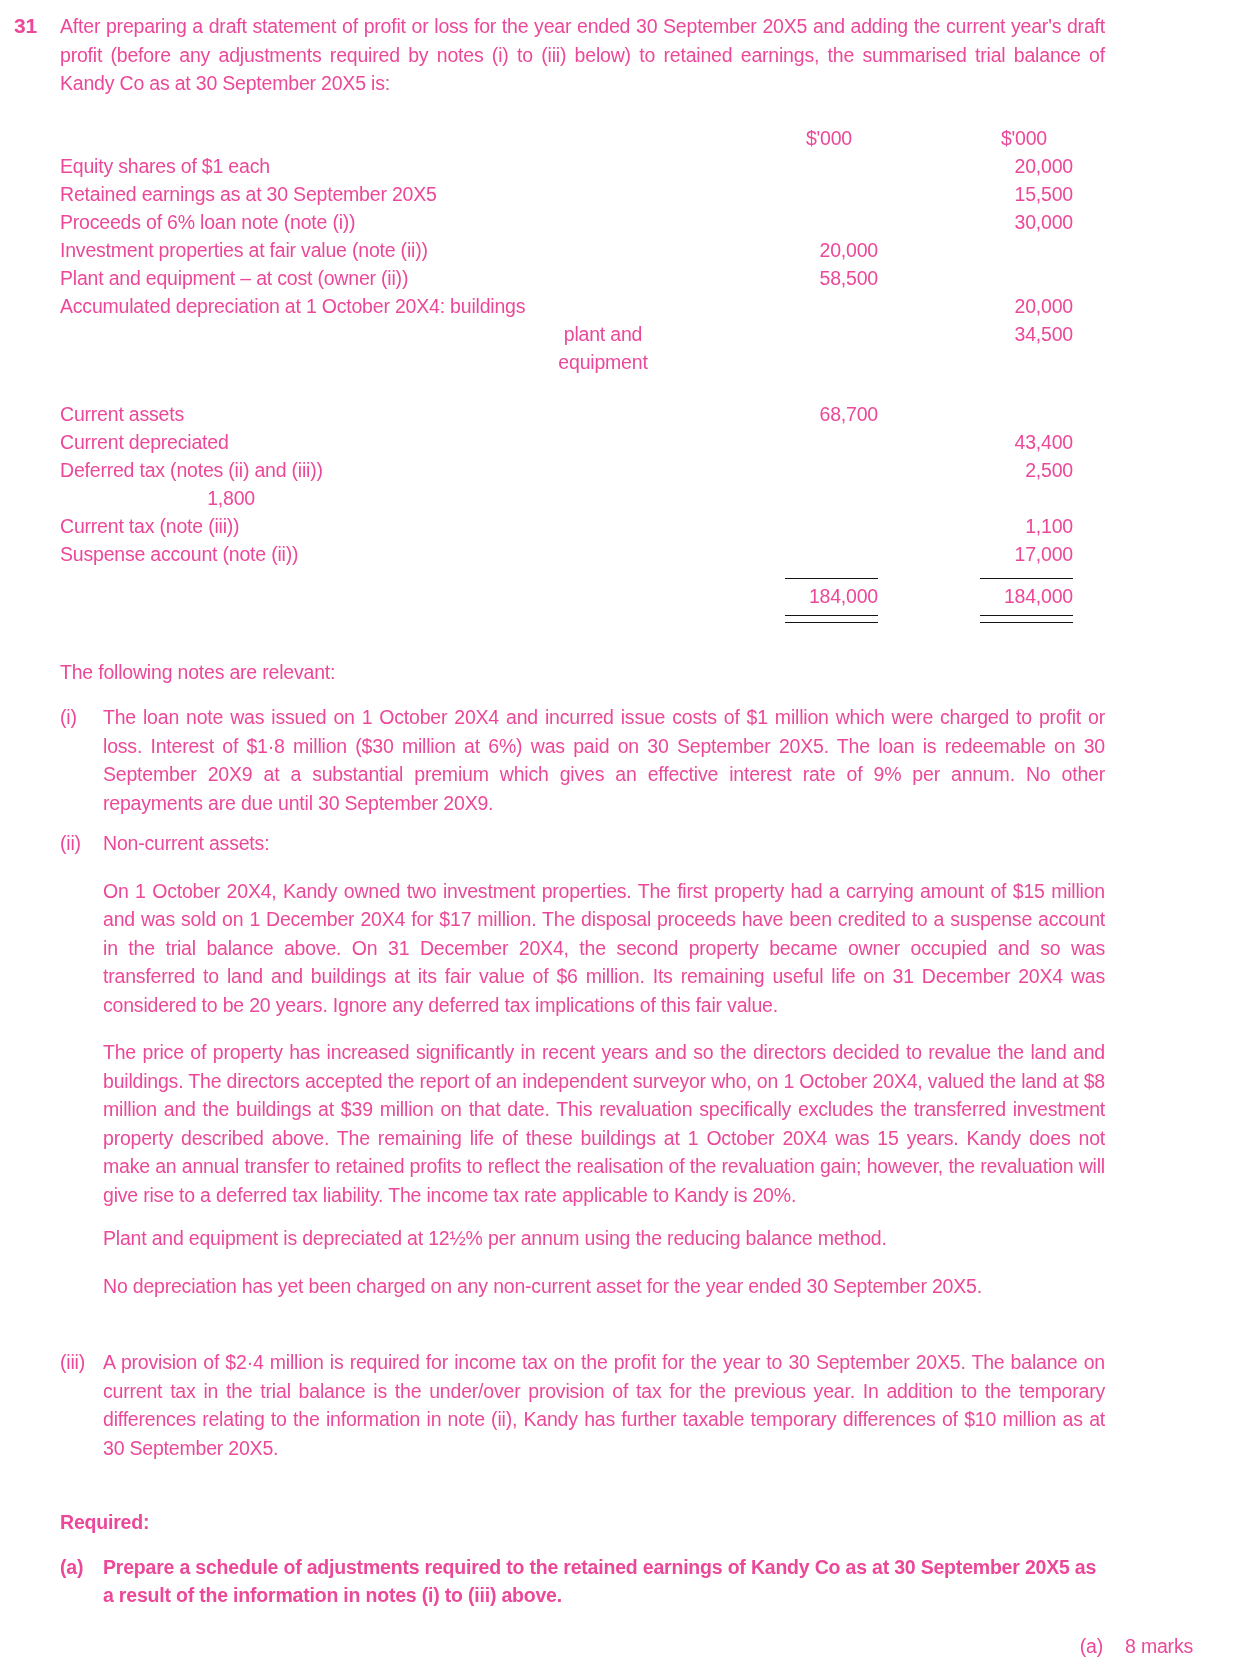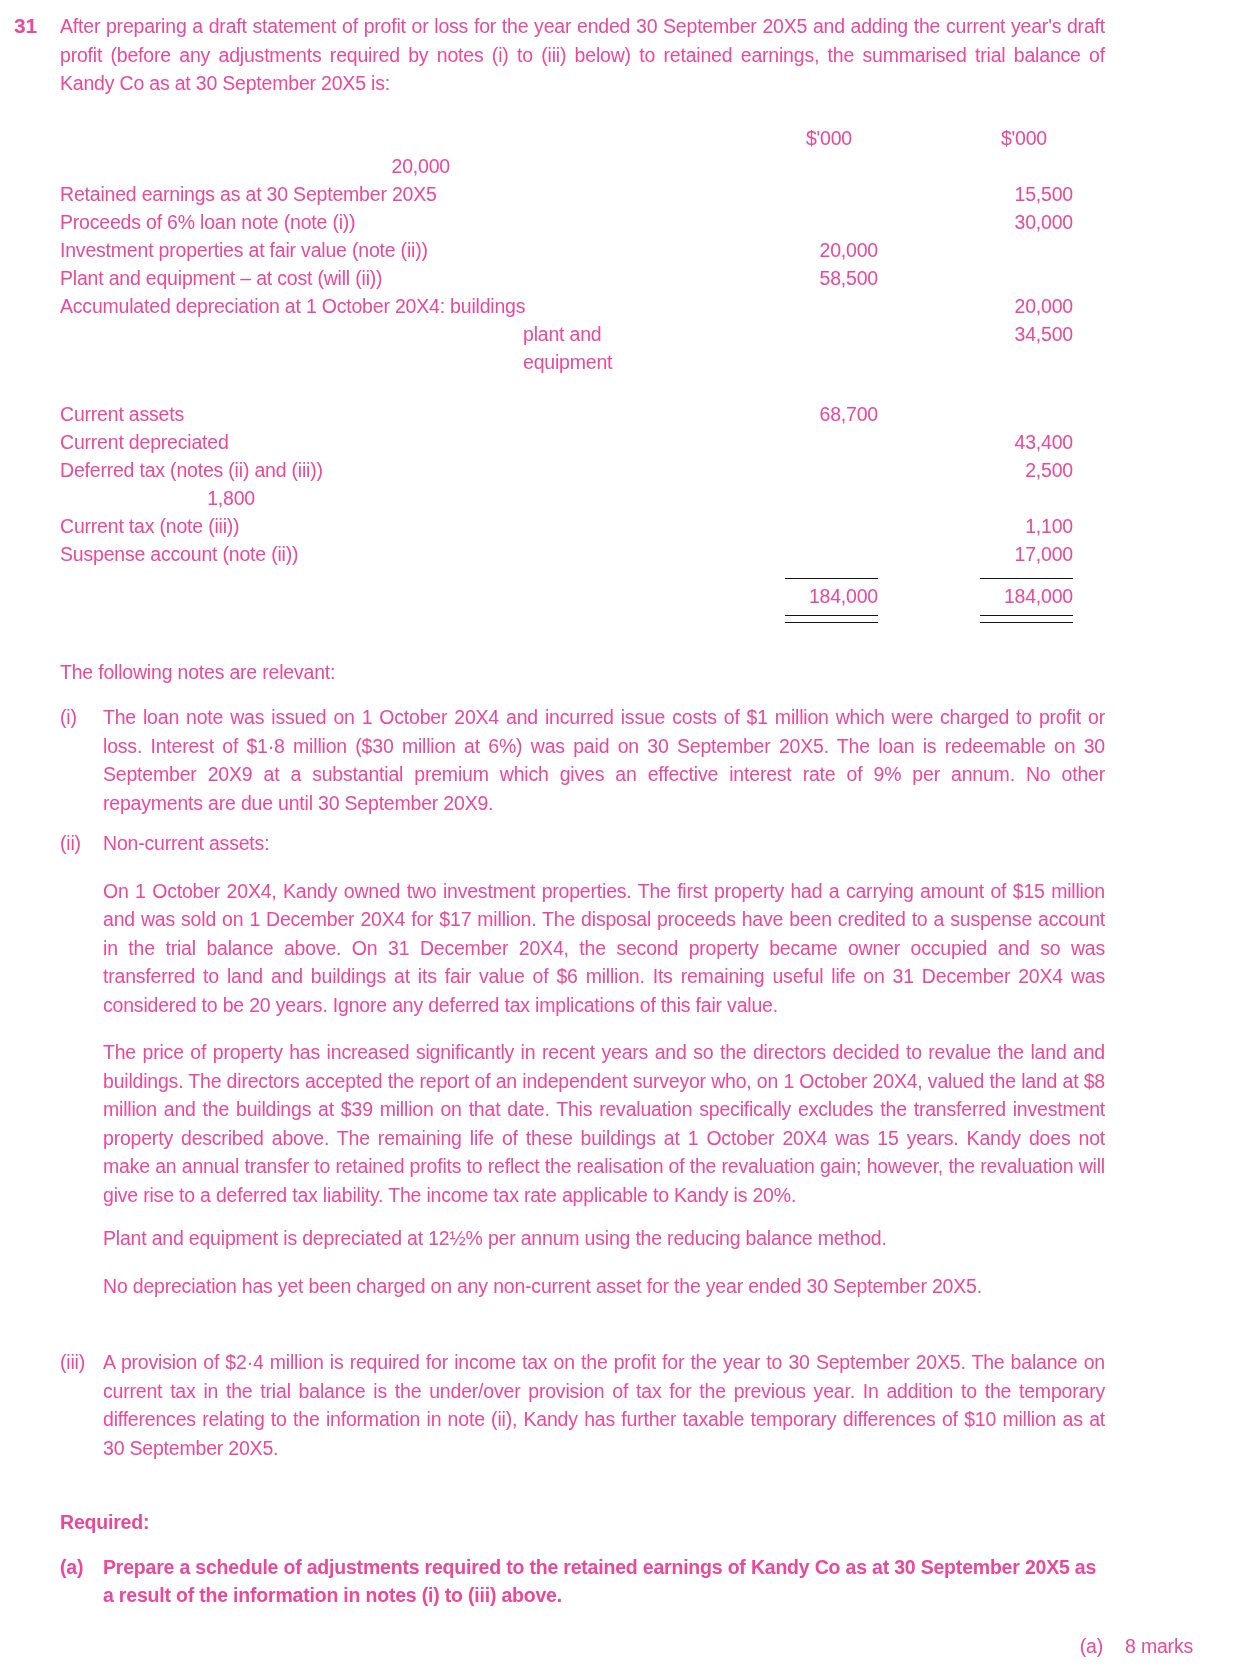--- a/index.html
+++ b/index.html
@@ -20,21 +20,21 @@
     position:absolute; left:14px; top:12px;
     font-weight:bold; font-size:21px;
   }
   .content { width:1045px; }
   .intro { text-align:justify; }
 
   
   .tb { width:1013px; margin-top:26px; }
   .tb-row { display:flex; line-height:28px; }
   .tb-label { flex:1 1 auto; }
-  .tb-label.indent { padding-left:463px; }
+  .tb-label.indent { padding-left:463px;text-align:center; }
   .tb-num { width:195px; flex:0 0 195px; text-align:right; }
   .tb-colhead { padding-right:26px; }
   .tb-row.gap { margin-top:24px; }
   .rule-row { margin-top:10px; height:4px; }
   .rule { width:93px; margin-left:auto; border-top:1.5px solid #141414; height:0; }
   .drule-row { margin-top:5px; height:10px; }
   .drule { width:93px; margin-left:auto; height:8px; border-top:1.5px solid #141414; border-bottom:1.5px solid #141414; }
 
   .notes-intro { margin-top:33px; }
 
@@ -67,40 +67,41 @@
     <p class="intro">After preparing a draft statement of profit or loss for the year ended 30 September 20X5 and adding the current year's draft profit (before any adjustments required by notes (i) to (iii) below) to retained earnings, the summarised trial balance of Kandy Co as at 30 September 20X5 is:</p>
 
     <div class="tb">
       <div class="tb-row">
         <div class="tb-label"></div>
         <div class="tb-num tb-colhead">$'000</div>
         <div class="tb-num tb-colhead">$'000</div>
       </div>
 
       <div class="tb-row">
+        <div class="tb-label">Equity shares of $1 each</div>
         <div class="tb-num"></div>
         <div class="tb-num">20,000</div>
       </div>
       <div class="tb-row">
         <div class="tb-label">Retained earnings as at 30 September 20X5</div>
         <div class="tb-num"></div>
         <div class="tb-num">15,500</div>
       </div>
       <div class="tb-row">
         <div class="tb-label">Proceeds of 6% loan note (note (i))</div>
         <div class="tb-num"></div>
         <div class="tb-num">30,000</div>
       </div>
       <div class="tb-row">
         <div class="tb-label">Investment properties at fair value (note (ii))</div>
         <div class="tb-num">20,000</div>
         <div class="tb-num"></div>
       </div>
       <div class="tb-row">
-        <div class="tb-label">Plant and equipment – at cost (will (ii))</div>
+        <div class="tb-label">Plant and equipment – at cost (owner (ii))</div>
         <div class="tb-num">58,500</div>
         <div class="tb-num"></div>
       </div>
       <div class="tb-row">
         <div class="tb-label">Accumulated depreciation at 1 October 20X4:  buildings</div>
         <div class="tb-num"></div>
         <div class="tb-num">20,000</div>
       </div>
       <div class="tb-row">
         <div class="tb-label indent">plant and equipment</div>

